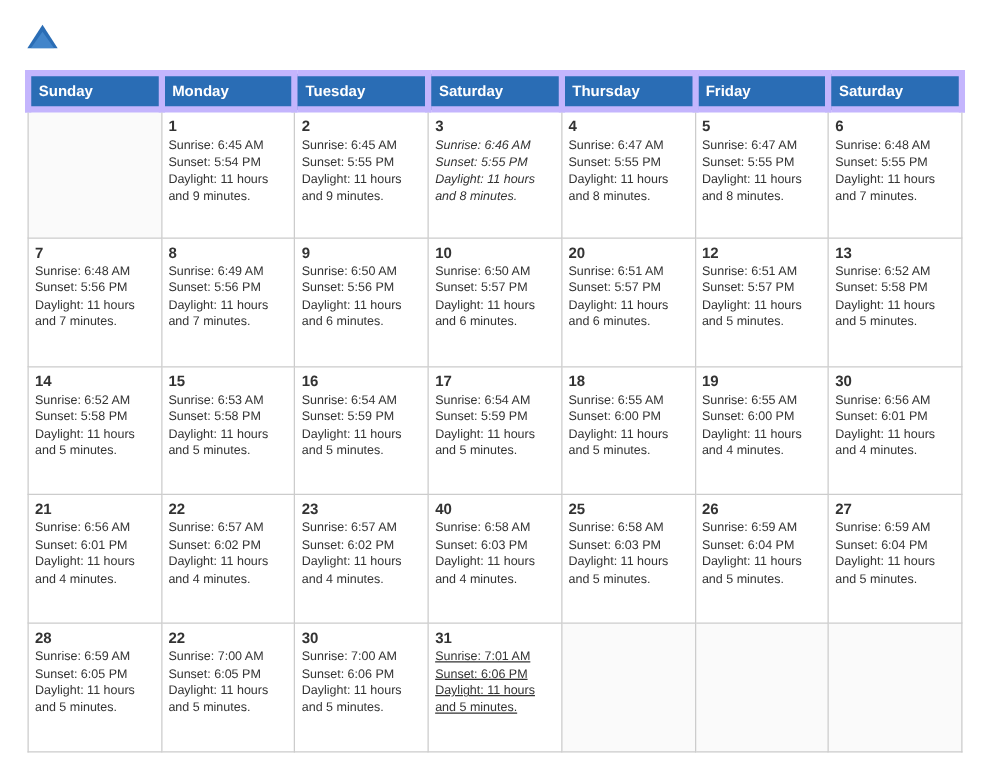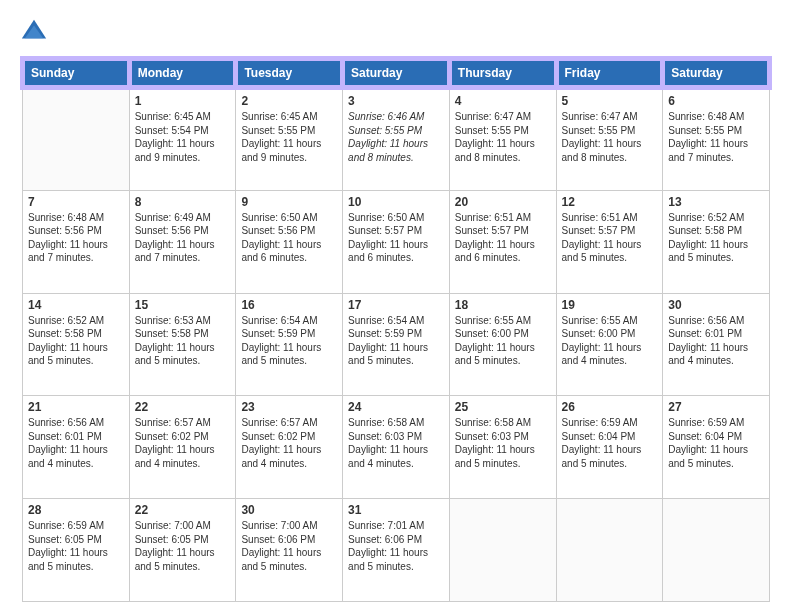--- a/index.html
+++ b/index.html
@@ -295,21 +295,21 @@
 and 4 minutes.</div>
           </td>
           <td>
             <span class="cell-date">23</span>
             <div class="cell-info" style="white-space: pre-line;">Sunrise: 6:57 AM
 Sunset: 6:02 PM
 Daylight: 11 hours
 and 4 minutes.</div>
           </td>
           <td>
-            <span class="cell-date">24</span>
+            <span class="cell-date">40</span>
             <div class="cell-info" style="white-space: pre-line;">Sunrise: 6:58 AM
 Sunset: 6:03 PM
 Daylight: 11 hours
 and 4 minutes.</div>
           </td>
           <td>
             <span class="cell-date">25</span>
             <div class="cell-info" style="white-space: pre-line;">Sunrise: 6:58 AM
 Sunset: 6:03 PM
 Daylight: 11 hours
@@ -347,21 +347,21 @@
           </td>
           <td>
             <span class="cell-date">30</span>
             <div class="cell-info" style="white-space: pre-line;">Sunrise: 7:00 AM
 Sunset: 6:06 PM
 Daylight: 11 hours
 and 5 minutes.</div>
           </td>
           <td>
             <span class="cell-date">31</span>
-            <div class="cell-info" style="white-space: pre-line;">Sunrise: 7:01 AM
+            <div class="cell-info" style="white-space: pre-line; text-decoration: underline;">Sunrise: 7:01 AM
 Sunset: 6:06 PM
 Daylight: 11 hours
 and 5 minutes.</div>
           </td>
           <td class="empty-cell"></td>
           <td class="empty-cell"></td>
           <td class="empty-cell"></td>
         </tr>
       </tbody>
   </table>

